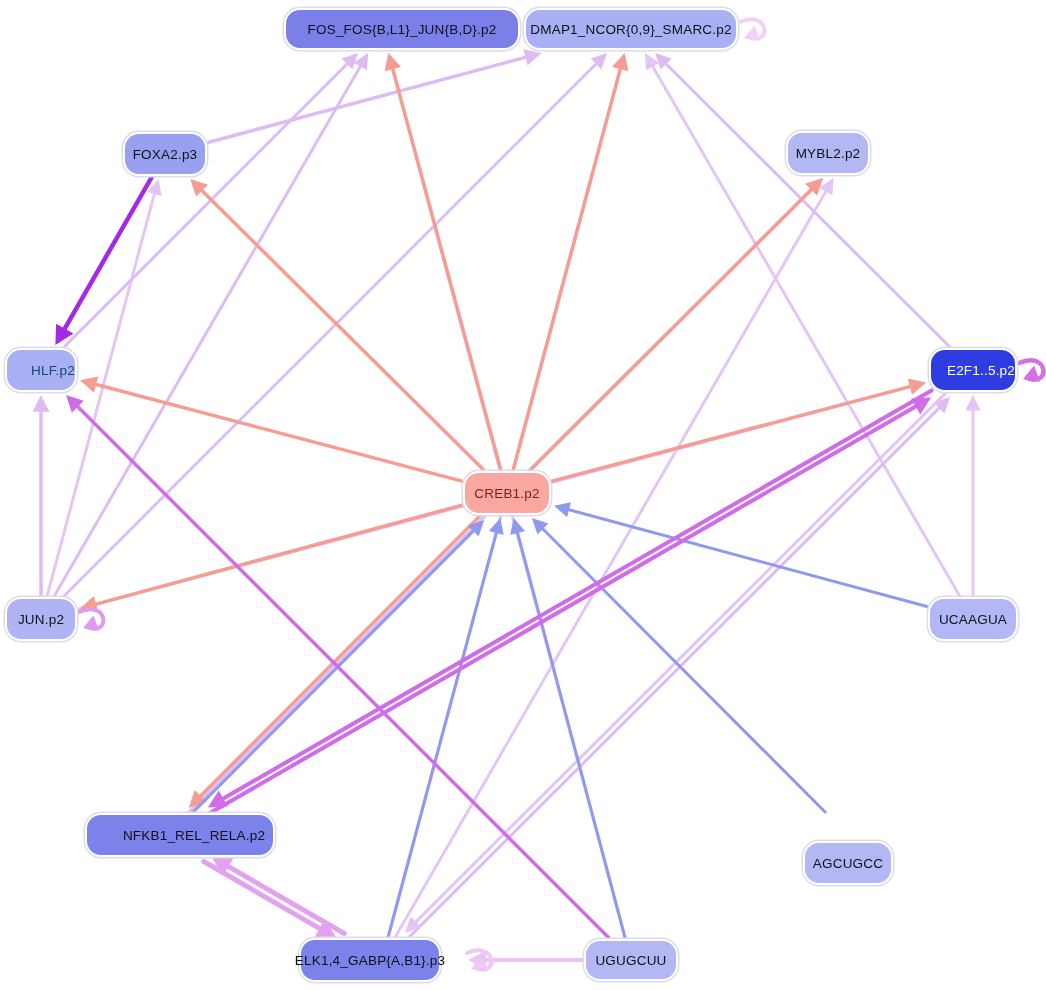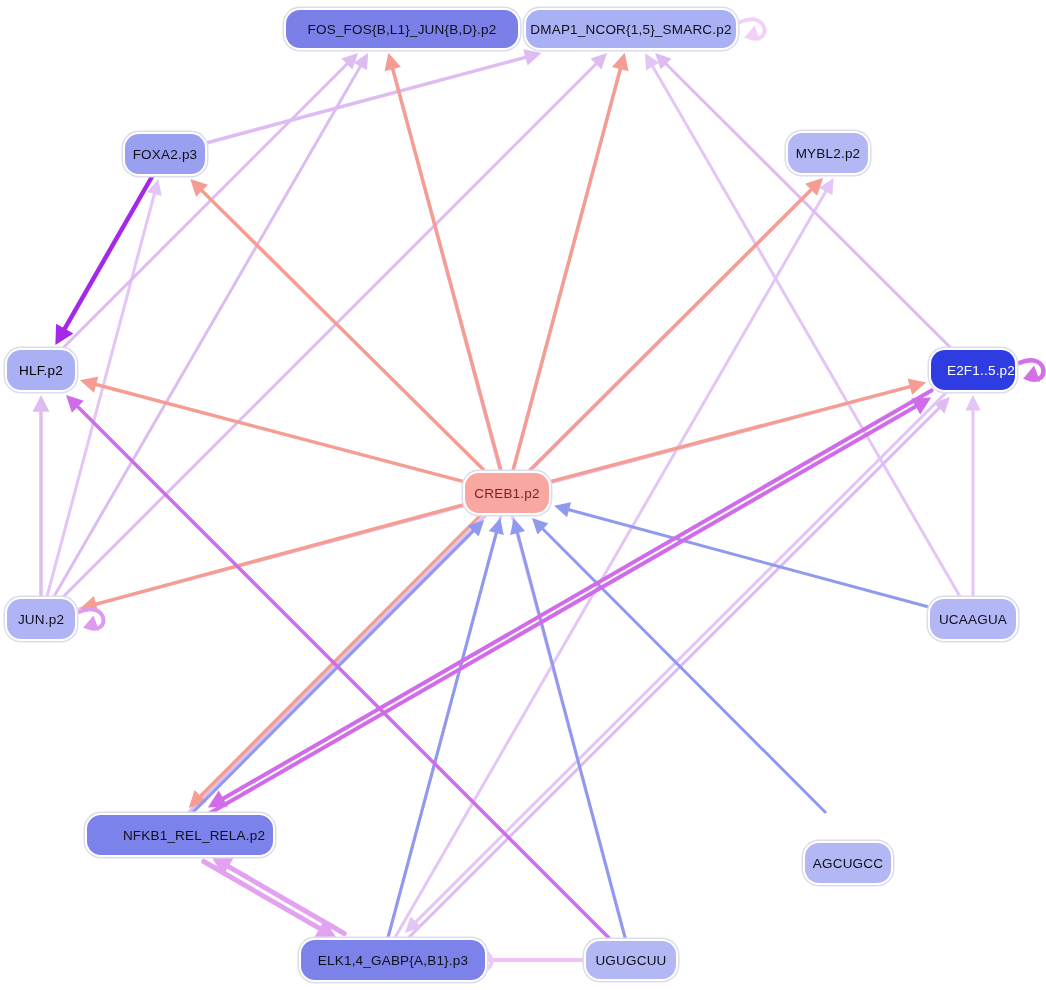--- a/index.html
+++ b/index.html
@@ -99,48 +99,48 @@
       <path d="M 249 828 C 279 815, 281 853, 257 843" stroke="#d173ea" stroke-width="4.5" fill="none" stroke-linecap="round"></path>
       <polygon points="253,844 264.04259843749014,830.5503338424949 270.187865696278,846.7220897866732" fill="#d173ea"></polygon>
       <path d="M 467 953 C 497 940, 499 978, 475 968" stroke="#efc8f5" stroke-width="4" fill="none" stroke-linecap="round"></path>
       <polygon points="471,969 481.43218475936595,956.4776391544385 487.11566892934314,971.434176443852" fill="#efc8f5"></polygon>
     </svg>
 
   <div class="node" style="left: 286px; top: 10px; width: 232px; height: 38px; background: rgb(123, 128, 233); color: rgb(16, 16, 24);">
       <span class="node-label">FOS_FOS{B,L1}_JUN{B,D}.p2</span>
     </div>
   <div class="node" style="left: 526px; top: 10px; width: 210px; height: 38px; background: rgb(170, 176, 244); color: rgb(16, 16, 24);">
-      <span class="node-label">DMAP1_NCOR{1,5}_SMARC.p2</span>
+      <span class="node-label">DMAP1_NCOR{0,9}_SMARC.p2</span>
     </div>
   <div class="node" style="left: 125px; top: 134px; width: 80px; height: 40px; background: rgb(153, 160, 240); color: rgb(16, 16, 24);">
       <span class="node-label">FOXA2.p3</span>
     </div>
   <div class="node" style="left: 788px; top: 133px; width: 80px; height: 40px; background: rgb(179, 183, 244); color: rgb(16, 16, 24);">
       <span class="node-label">MYBL2.p2</span>
     </div>
-  <div class="node" style="left: 7px; top: 350px; width: 68px; height: 40px; background: rgb(170, 176, 244); color: #000000;">
+  <div class="node" style="left: 7px; top: 350px; width: 68px; height: 40px; background: rgb(170, 176, 244); color: #0c4a6e; justify-content: flex-end;">
       <span class="node-label">HLF.p2</span>
     </div>
   <div class="node" style="left: 931px; top: 350px; width: 84px; height: 40px; background: rgb(46, 60, 226); color: rgb(255, 255, 255); justify-content: flex-end;">
       <span class="node-label">E2F1..5.p2</span>
     </div>
   <div class="node" style="left: 465px; top: 473px; width: 84px; height: 40px; background: rgb(249, 168, 161); color: #7f1d1d;">
       <span class="node-label">CREB1.p2</span>
     </div>
   <div class="node" style="left: 7px; top: 599px; width: 68px; height: 40px; background: rgb(176, 180, 244); color: rgb(16, 16, 24);">
       <span class="node-label">JUN.p2</span>
     </div>
   <div class="node" style="left: 930px; top: 599px; width: 86px; height: 40px; background: rgb(179, 183, 246); color: rgb(16, 16, 24);">
       <span class="node-label">UCAAGUA</span>
     </div>
   <div class="node" style="left: 87px; top: 815px; width: 158px; height: 40px; background: rgb(123, 130, 234); color: rgb(16, 16, 24); padding-left: 28px;">
       <span class="node-label">NFKB1_REL_RELA.p2</span>
     </div>
   <div class="node" style="left: 805px; top: 815px; width: 86px; height: 40px; background: rgb(179, 183, 244); color: rgb(16, 16, 24); margin-top: 28px;">
       <span class="node-label">AGCUGCC</span>
     </div>
-  <div class="node" style="left: 301px; top: 940px; width: 184px; height: 40px; background: rgb(123, 130, 234); color: rgb(16, 16, 24);">
+  <div class="node" style="left: 301px; top: 940px; width: 138px; height: 40px; background: rgb(123, 130, 234); color: rgb(16, 16, 24);">
       <span class="node-label">ELK1,4_GABP{A,B1}.p3</span>
     </div>
   <div class="node" style="left: 586px; top: 941px; width: 90px; height: 38px; background: rgb(179, 183, 244); color: rgb(16, 16, 24);">
       <span class="node-label">UGUGCUU</span>
     </div>
 </div>
 
 </body></html>

